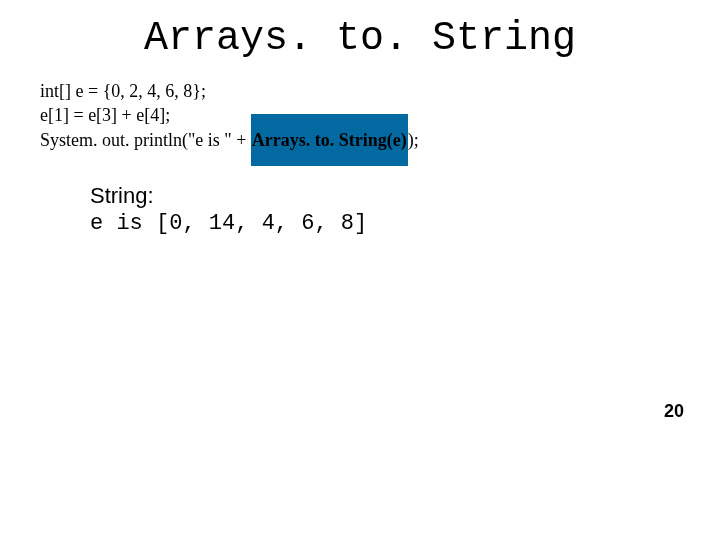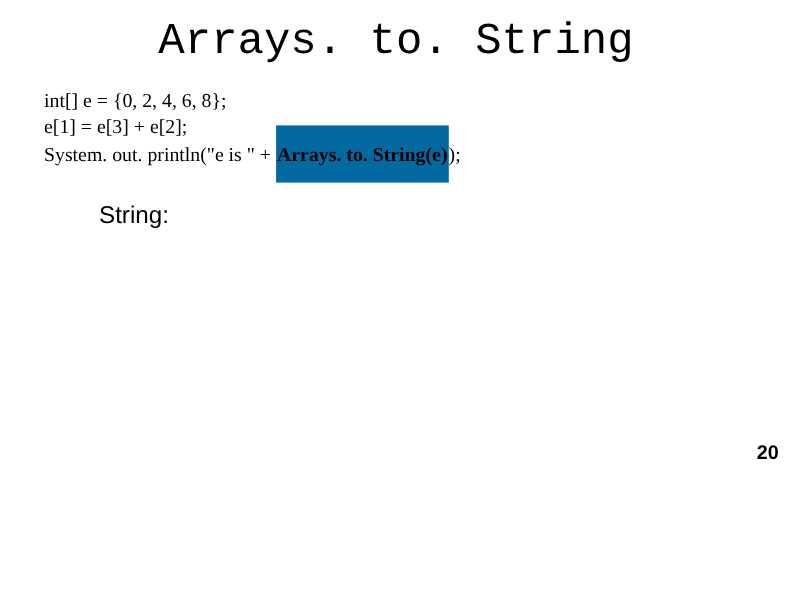--- a/index.html
+++ b/index.html
@@ -5,36 +5,37 @@
   html,body{margin:0;padding:0;width:720px;height:540px;background:#fff;font-family:Arial,Helvetica,sans-serif;color:#000;position:relative}
   .slide{padding:10px 20px 0 20px;box-sizing:border-box;width:720px;height:436px;position:relative}
   .title{font-family:"Courier New",Courier,monospace;font-size:40px;text-align:center;margin:6px 0 18px 0}
   .body{font-size:24px;line-height:1.25;margin:0 0 12px 40px;text-indent:-18px;padding-left:18px}
   .body .bullet-mark{display:inline-block;width:14px;height:14px;background:#000;margin-right:6px;transform:rotate(45deg) translateY(-2px)}
   .mono{font-family:"Courier New",Courier,monospace}
   .code{font-family:Liberation Serif, serif;font-size:18px;line-height:1.35;margin:6px 0 30px 20px;white-space:nowrap}
   .hl{background:#0369a1;font-weight:bold;padding:16px 1px}
   .output{margin:18px 0 18px 70px;font-size:22px;line-height:1.3}
   .must{margin:10px 0 0 45px;font-size:24px}
-  .pagenum{position:absolute;right:12px;bottom:14px;font-size:18px;font-weight:bold}
+  .pagenum{position:absolute;right:36px;bottom:14px;font-size:18px;font-weight:bold}
 </style>
 </head>
 <body>
 
 <div class="slide">
 
   <div class="title">Arrays. to. String</div>
 
 
   <div class="code">
     <div>int[] e = {0, 2, 4, 6, 8};</div>
-    <div>e[1] = e[3] + e[2];</div>
+    <div>e[1] = e[3] + e[4];</div>
     <div><span>System. out. println("e is " + </span><span class="hl">Arrays. to. String(e)</span><span>);</span></div>
   </div>
 
   <div class="output">
     <div>String:</div>
+    <div class="mono">e is [0, 14, 4, 6, 8]</div>
   </div>
 
 
   <div class="pagenum">20</div>
 
 </div>
 
 </body></html>

